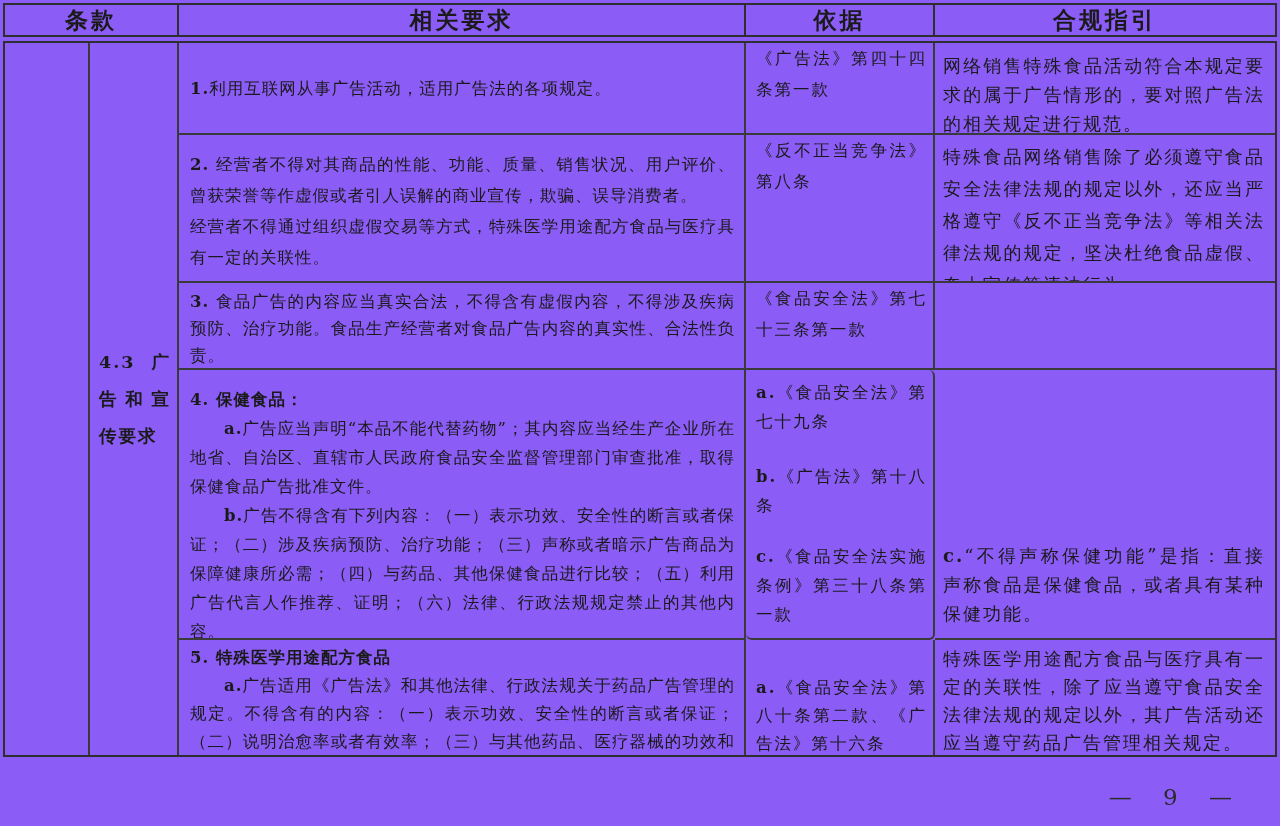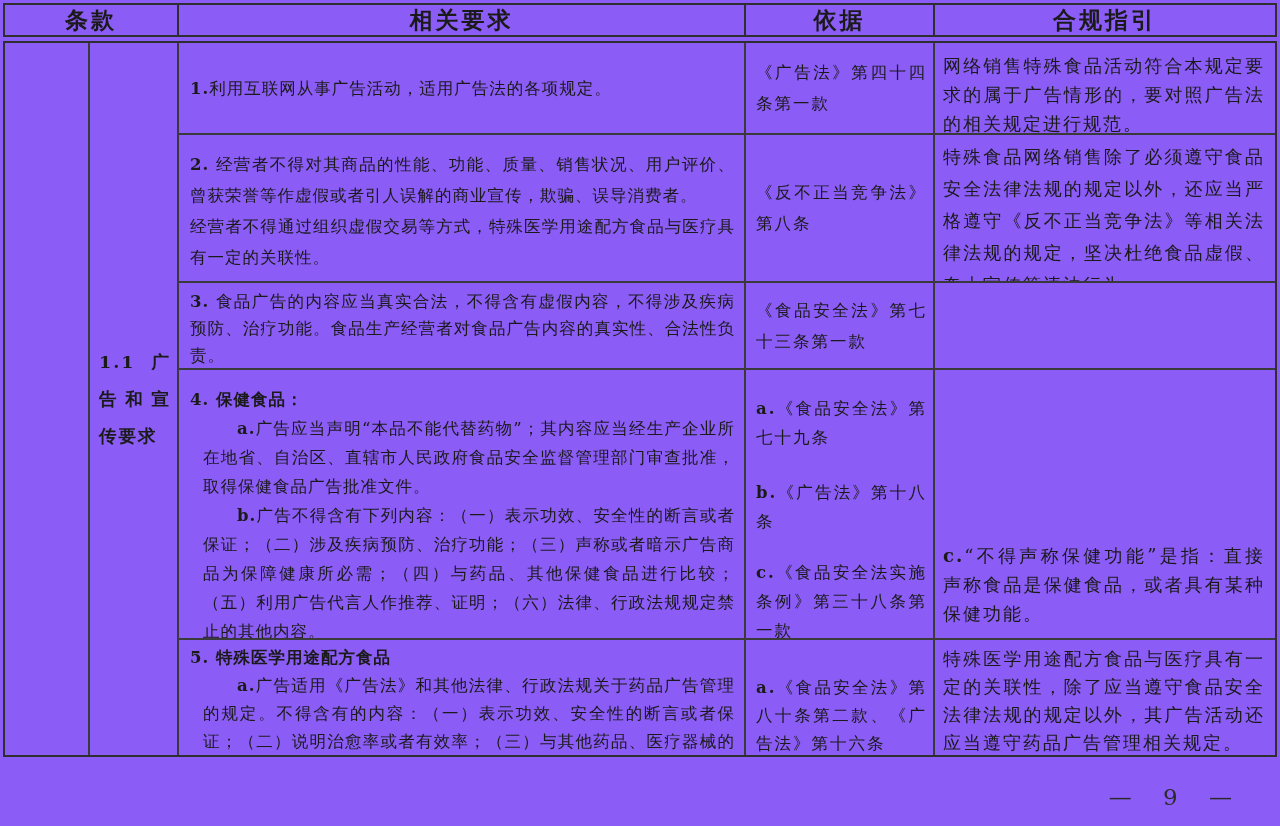--- a/index.html
+++ b/index.html
@@ -42,33 +42,33 @@
   .c2 { grid-column:3; font-size:16.5px; letter-spacing:1px; line-height:29px;
         padding:0 9px 0 11px; text-align:justify; text-justify:inter-character; }
   .r1.c2 { display:flex; align-items:center; }
   .r2.c2 { padding-top:14px; line-height:31px; }
   .r3.c2 { padding-top:5px;  line-height:27px; }
   .r4.c2 { padding-top:15px; }
   .r5.c2 { padding-top:4px;  line-height:28px; }
   
   .c3 { grid-column:4; font-size:16.5px; letter-spacing:2px; line-height:31px;
         padding:0 6px 0 10px; text-align:justify; text-justify:inter-character; }
-  .r1.c3,.r2.c3,.r3.c3 { display:flex; flex-direction:column; justify-content:center; }
-  .r4.c3 { padding-top:24px; line-height:29px; }
+  .r1.c3,.r2.c3,.r3.c3 { display:flex; flex-direction:column; }
+  .r4.c3 { padding-top:8px; line-height:29px;border-radius:6px; }
   .r5.c3 { padding-top:34px; line-height:28px; }
   
   .c4 { grid-column:5; font-size:18px; letter-spacing:2px; line-height:29px;
         padding:0 10px 0 8px; text-align:justify; text-justify:inter-character; }
   .r1.c4 { padding-top:8px; }
   .r2.c4 { padding-top:6px; line-height:32px; }
   .r4.c4 { display:flex; flex-direction:column; justify-content:flex-end; padding-bottom:10px; }
   .r5.c4 { padding-top:5px; line-height:28px; }
   .r1 { grid-row:1; } .r2 { grid-row:2; } .r3 { grid-row:3; } .r4 { grid-row:4; } .r5 { grid-row:5; }
   .p { margin:0; }
-  .ind { text-indent:34px;margin-left:13px; }
+  .ind { text-indent:34px; }
   .mt1 { margin-top:26px; }
   .mt2 { margin-top:22px; }
   b { font-weight:bold; }
   
   .pagenum {
     position:absolute; top:784px; right:36px;
     font-size:23px; letter-spacing:12px; color:#2a2a2a; white-space:nowrap;
   }
 </style>
 </head>
@@ -81,21 +81,21 @@
     <div class="th">相关要求</div>
     <div class="th">依据</div>
     <div class="th">合规指引</div>
   </div>
 
   <div class="tbody">
 
     <div class="cell colA bR"></div>
 
     <div class="cell colB bR">
-      <span class="clause-label">1.1 广告和宣传要求</span>
+      <span class="clause-label">4.3 广告和宣传要求</span>
     </div>
 
     <div class="cell c2 r1 bR bB">
       <p class="p"><b>1.</b><span>利用互联网从事广告活动，适用广告法的各项规定。</span></p>
     </div>
     <div class="cell c3 r1 bR bB">
       <p class="p"><b></b><span>《广告法》第四十四条第一款</span></p>
     </div>
     <div class="cell c4 r1 bB">
       <p class="p"><b></b><span>网络销售特殊食品活动符合本规定要求的属于广告情形的，要对照广告法的相关规定进行规范。</span></p>

